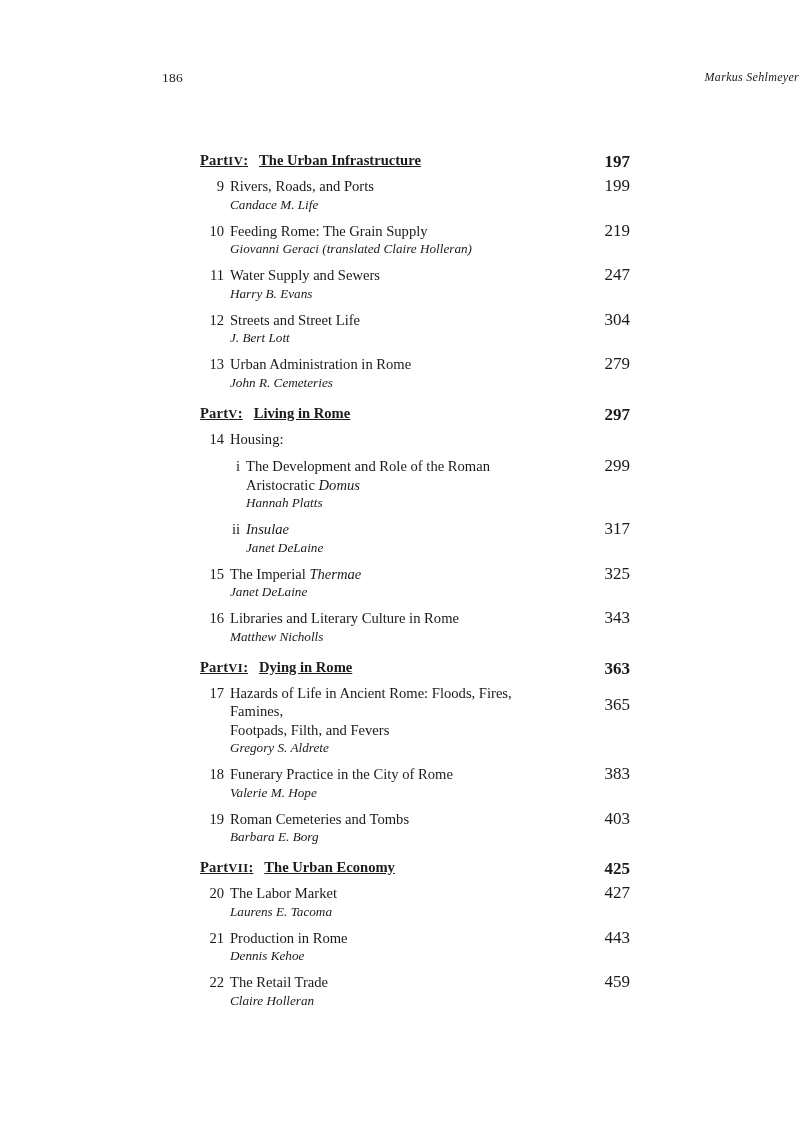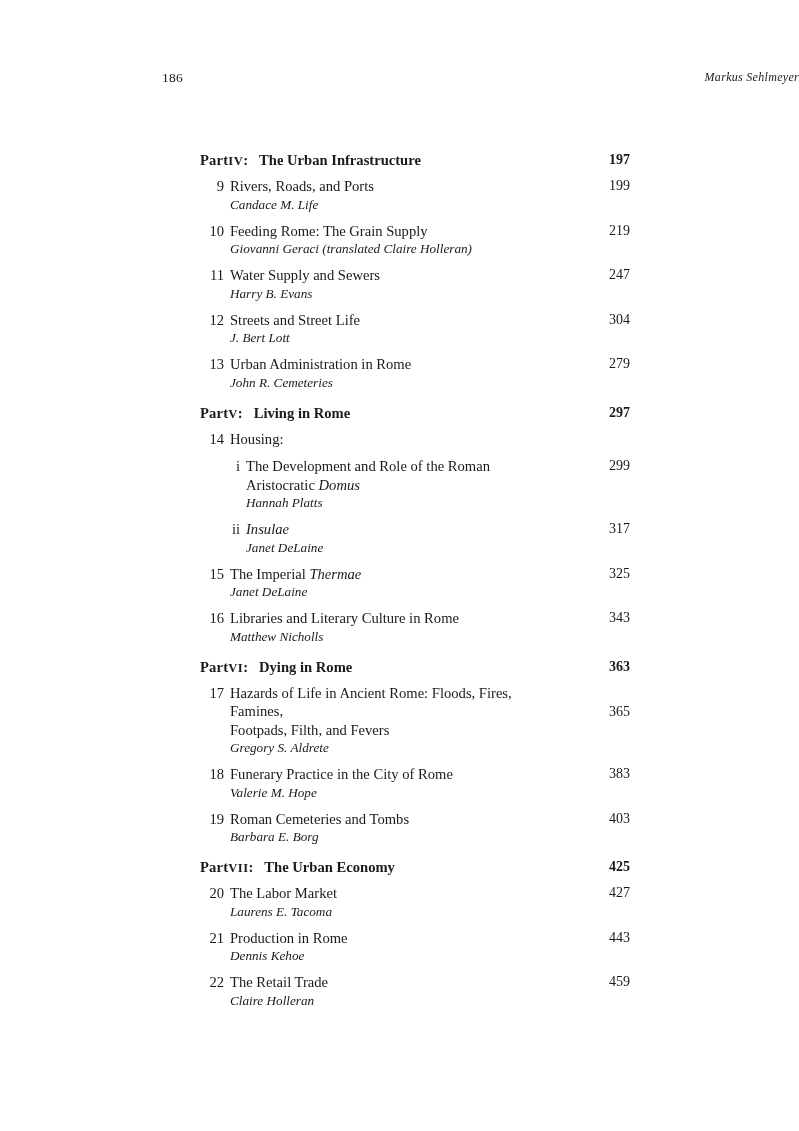--- a/index.html
+++ b/index.html
@@ -49,20 +49,21 @@
   
   .toc {
     position: absolute;
     top: 138px;
     left: 200px;
     width: 430px;
   }
   .row {
     position: relative;
     min-height: 16px;
+    text-decoration: underline;
   }
   .part-row {
     margin-top: 14px;
     margin-bottom: 8px;
     font-weight: bold;
     font-size: 14.6px;
   }
   .part-row .part-label {
     letter-spacing: 0.2px;
   }
@@ -117,27 +118,27 @@
   }
   .author-indent {
     margin-left: 46px;
   }
   .page-no {
     position: absolute;
     right: 0;
     top: 0;
     width: 34px;
     text-align: right;
-    font-size: 14px;
+    font-size: 17px;
   }
   .page-no-bold {
     font-weight: bold;
   }
   .page-no-low {
-    top: 19px;
+    top: 12px;
   }
   .it { font-style: italic; }
   .part-title { padding-left: 11px; }
 </style>
 </head>
 <body>
 
 <div class="page">
 
   <div class="running-head">

